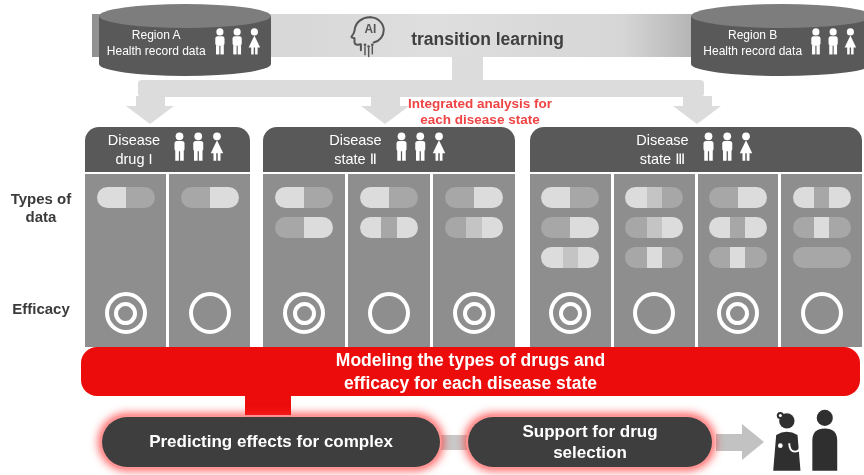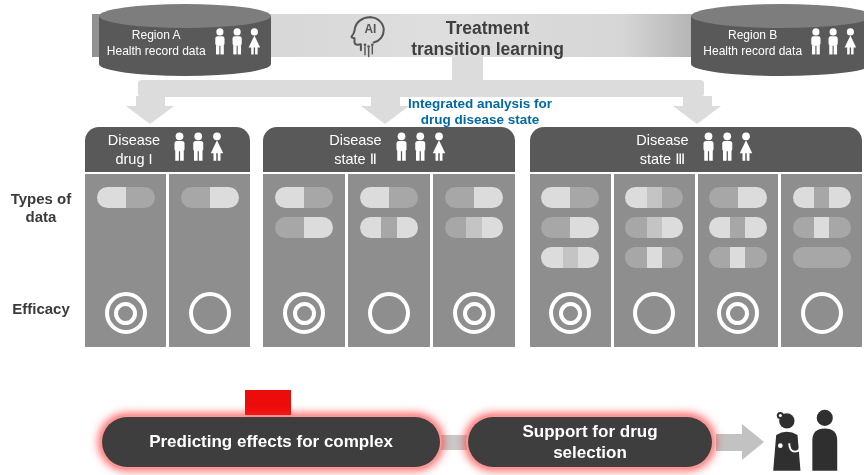--- a/index.html
+++ b/index.html
@@ -31,21 +31,21 @@
   .title-text { flex:1; text-align:center; font-size:17.5px; font-weight:bold; color:#3f3f3f; line-height:1.2; }
   
   .v-stem   { position:absolute; background:#dcdcdc; z-index:0; }
   .branch-bar { position:absolute; left:138px; top:80px; width:566px; height:17px; background:#dcdcdc; border-radius:4px; z-index:0; }
   .down-arrow { position:absolute; z-index:0; width:48px; }
   .down-arrow .a-stem { margin:0 auto; width:29px; height:10px; background:#dcdcdc; }
   .down-arrow .a-head { width:0; height:0; margin:0 auto;
     border-left:24px solid transparent; border-right:24px solid transparent; border-top:18px solid #dcdcdc; }
   .integrated-label {
     position:absolute; left:392px; top:96px; width:176px; z-index:1;
-    text-align:center; font-size:13.5px; font-weight:bold; color:#0369a1; line-height:1.18;
+    text-align:center; font-size:13.5px; font-weight:bold; color:#ef4444; line-height:1.18;
   }
   
   .side-label { position:absolute; left:0; width:82px; text-align:center;
     font-size:15px; font-weight:bold; color:#3b3b3b; line-height:1.2; }
   
   .panel { position:absolute; top:127px; height:236px; }
   .panel-header {
     height:45px; background:#595959; border-radius:14px 14px 0 0;
     display:flex; align-items:center; justify-content:center; gap:12px;
     color:#fff; font-size:14.5px; line-height:1.25; text-align:center;
@@ -180,28 +180,27 @@
             <path d="M31 35 v9"></path>
         </g>
         <g fill="#565656">
             <circle cx="23" cy="33.5" r="1.5"></circle>
             <circle cx="27" cy="35.5" r="1.5"></circle>
             <circle cx="31" cy="33.5" r="1.5"></circle>
           </g>
       </svg>
     </span>
     <div class="title-text">
-      <div>Treatment</div>
       <div>transition learning</div>
     </div>
   </div>
 
   <div class="integrated-label">
     <div>Integrated analysis for</div>
-    <div>drug disease state</div>
+    <div>each disease state</div>
   </div>
 
   <div class="side-label" style="top:190px;">
     <div>Types of</div>
     <div>data</div>
   </div>
   <div class="side-label" style="top:300px;">
     <div>Efficacy</div>
   </div>
 
@@ -445,20 +444,24 @@
               </div>
             </div>
             <div class="spacer"></div>
             <div class="eff-outer"></div>
           </div>
         </div>
       </div>
     </div>
 
   <div class="red-stem"></div>
+  <div class="banner">
+    <div>Modeling the types of drugs and</div>
+    <div>efficacy for each disease state</div>
+  </div>
 
   <div class="outcome" style="left:102px; width:338px;">
     <div>Predicting effects for complex</div>
   </div>
   <div class="box-connector"></div>
   <div class="outcome" style="left:468px; width:244px;">
     <div>Support for drug</div>
     <div>selection</div>
   </div>
 

